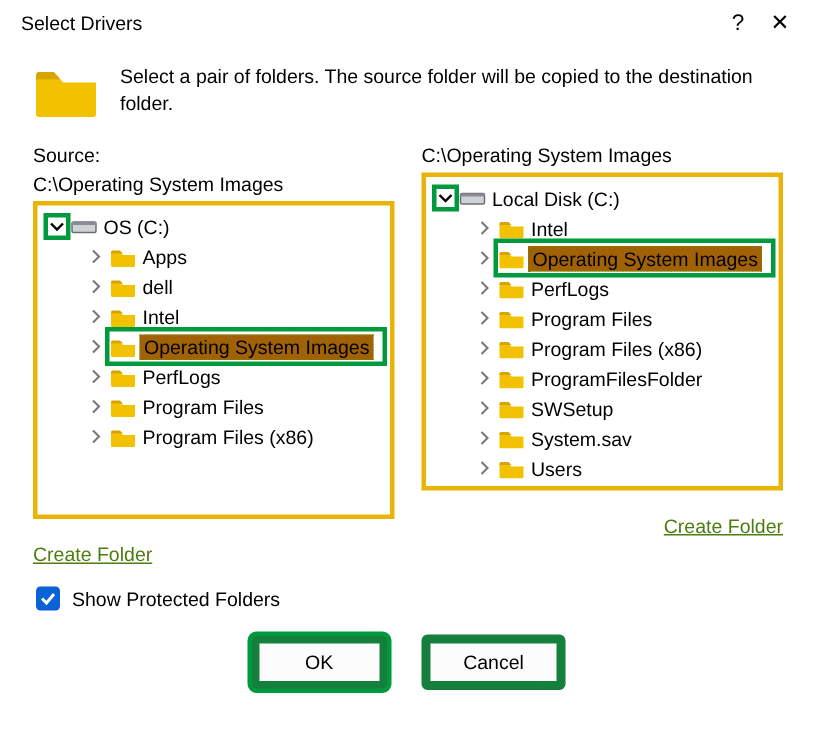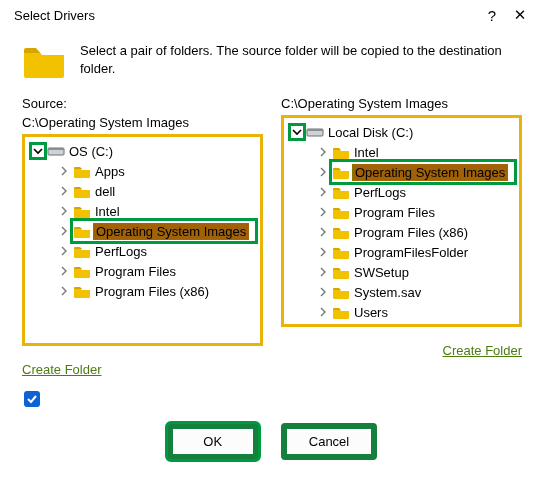--- a/index.html
+++ b/index.html
@@ -382,20 +382,21 @@
         </div>
       </div>
     </div>
 
     <div class="show-protected">
       <span class="chk">
         <svg width="12" height="12" viewBox="0 0 12 12">
             <path d="M2 6 l3 3 5-6" fill="none" stroke="#fff" stroke-width="2"></path>
           </svg>
       </span>
+      <span>Show Protected Folders</span>
     </div>
 
     <div class="buttons">
       <div class="btn ok">OK</div>
       <div class="btn">Cancel</div>
     </div>
 
   </div>
 </div>
 

